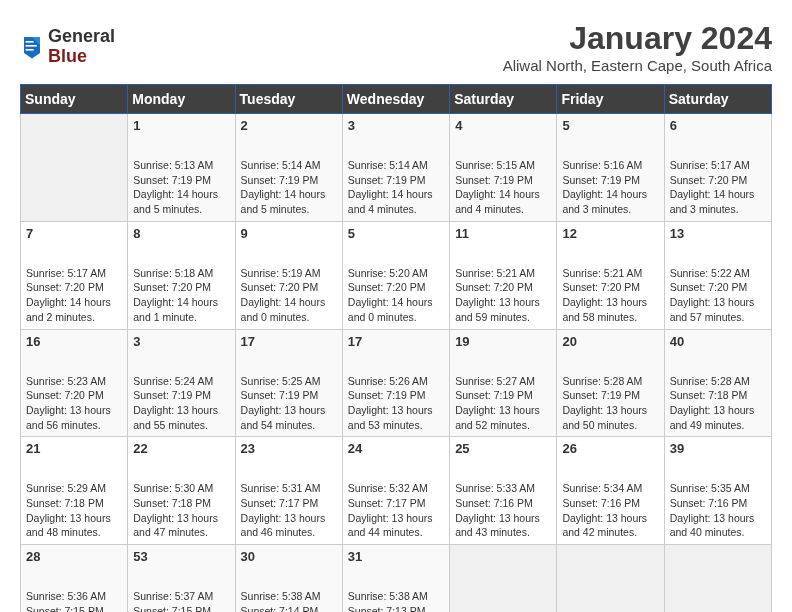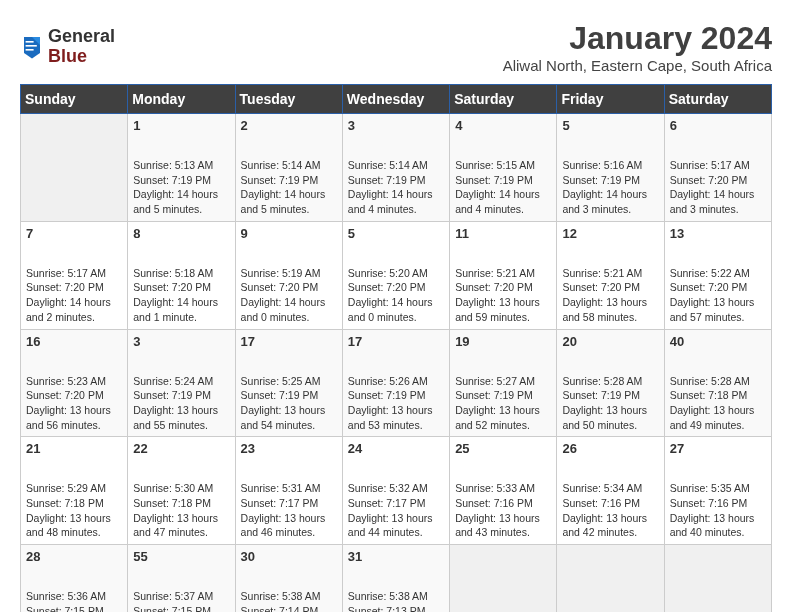--- a/index.html
+++ b/index.html
@@ -235,31 +235,31 @@
         </td>
         <td>
           <span class="day-number">25</span>
           <div class="cell-info">Sunrise: 5:33 AM<br>Sunset: 7:16 PM<br>Daylight: 13 hours<br>and 43 minutes.</div>
         </td>
         <td>
           <span class="day-number">26</span>
           <div class="cell-info">Sunrise: 5:34 AM<br>Sunset: 7:16 PM<br>Daylight: 13 hours<br>and 42 minutes.</div>
         </td>
         <td>
-          <span class="day-number">27</span>
+          <span class="day-number">39</span>
           <div class="cell-info">Sunrise: 5:35 AM<br>Sunset: 7:16 PM<br>Daylight: 13 hours<br>and 40 minutes.</div>
         </td>
       </tr>
       <tr>
         <td>
           <span class="day-number">28</span>
           <div class="cell-info">Sunrise: 5:36 AM<br>Sunset: 7:15 PM<br>Daylight: 13 hours<br>and 39 minutes.</div>
         </td>
         <td>
-          <span class="day-number">55</span>
+          <span class="day-number">53</span>
           <div class="cell-info">Sunrise: 5:37 AM<br>Sunset: 7:15 PM<br>Daylight: 13 hours<br>and 37 minutes.</div>
         </td>
         <td>
           <span class="day-number">30</span>
           <div class="cell-info">Sunrise: 5:38 AM<br>Sunset: 7:14 PM<br>Daylight: 13 hours<br>and 36 minutes.</div>
         </td>
         <td>
           <span class="day-number">31</span>
           <div class="cell-info">Sunrise: 5:38 AM<br>Sunset: 7:13 PM<br>Daylight: 13 hours<br>and 35 minutes.</div>
         </td>

